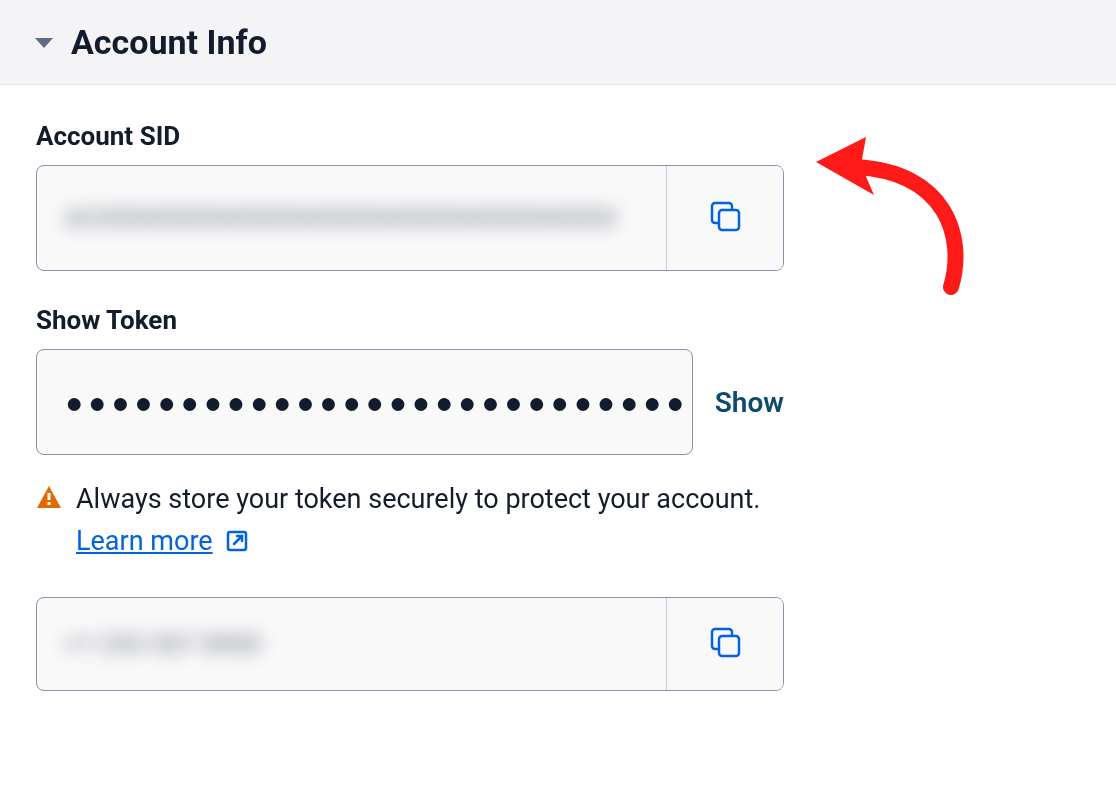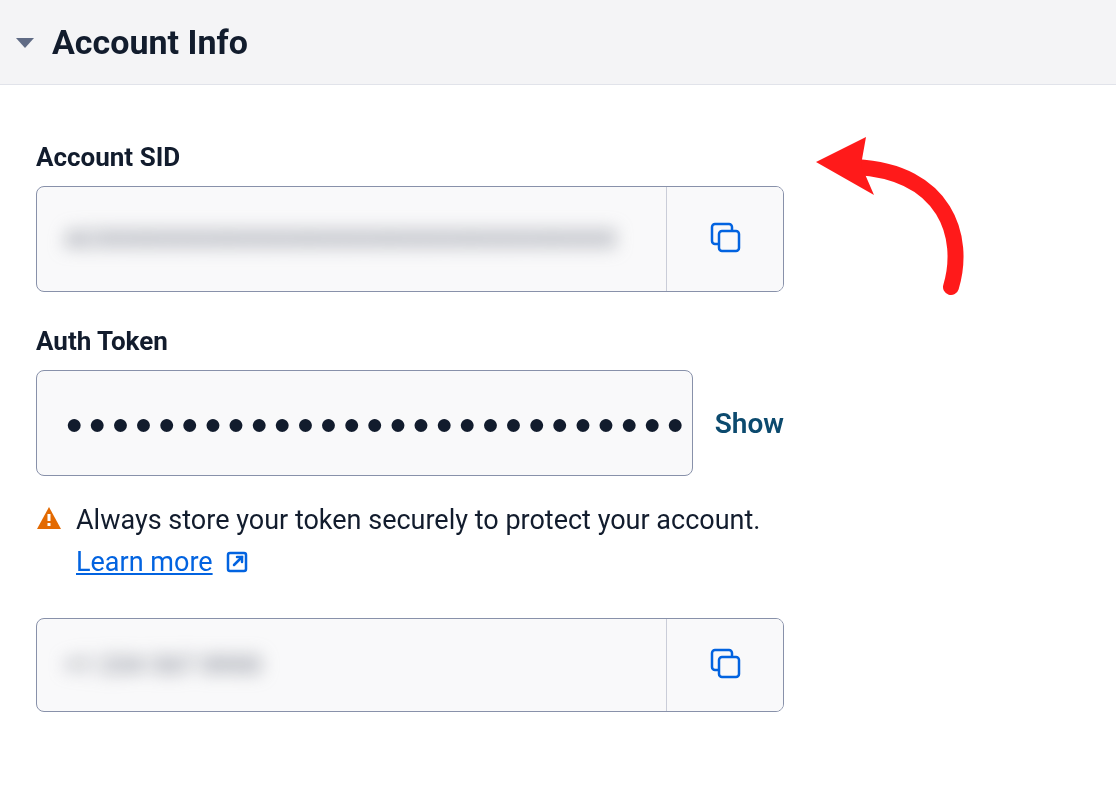--- a/index.html
+++ b/index.html
@@ -10,21 +10,21 @@
     body {
       font-family: -apple-system, BlinkMacSystemFont, "Segoe UI", Roboto, Helvetica, Arial, sans-serif;
       background: #ffffff;
       width: 1116px;
       height: 800px;
       color: #121c2d;
     }
     .header-bar {
       background: #f4f4f6;
       border-bottom: 1px solid #e1e3ea;
-      padding: 22px 16px;
+      padding: 22px 35px;
       display: flex;
       align-items: center;
       gap: 18px;
     }
     .chevron-down {
       width: 0;
       height: 0;
       border-left: 9px solid transparent;
       border-right: 9px solid transparent;
       border-top: 10px solid #606b85;
@@ -38,21 +38,20 @@
     .content {
       padding: 36px 36px 0 36px;
       width: 820px;
       position: relative;
     }
     .field-label {
       font-size: 26px;
       font-weight: 700;
       color: #121c2d;
       margin-bottom: 14px;
-      margin-top: 21px;
     }
     .field-row {
       display: flex;
       align-items: center;
       gap: 22px;
       margin-bottom: 34px;
     }
     .field-box {
       display: flex;
       align-items: stretch;
@@ -167,21 +166,21 @@
       </div>
       <div class="copy-btn">
         <svg class="copy-icon-svg" viewBox="0 0 36 36">
           <rect x="5" y="3" width="20" height="20" rx="3" fill="none" stroke="#0263e0" stroke-width="2.5"></rect>
           <rect x="12" y="10" width="20" height="20" rx="3" fill="#f9f9fa" stroke="#0263e0" stroke-width="2.5"></rect>
         </svg>
       </div>
     </div>
   </div>
 
-  <div class="field-label">Auth Token</div>
+  <div class="field-label">Show Token</div>
   <div class="field-row">
     <div class="field-box">
       <div class="field-value dots">●●●●●●●●●●●●●●●●●●●●●●●●●●●●●●●●</div>
 
     </div>
     <span class="show-link">Show</span>
   </div>
 
   <div class="warning-row">
     <svg class="warning-icon-svg" viewBox="0 0 26 24">

